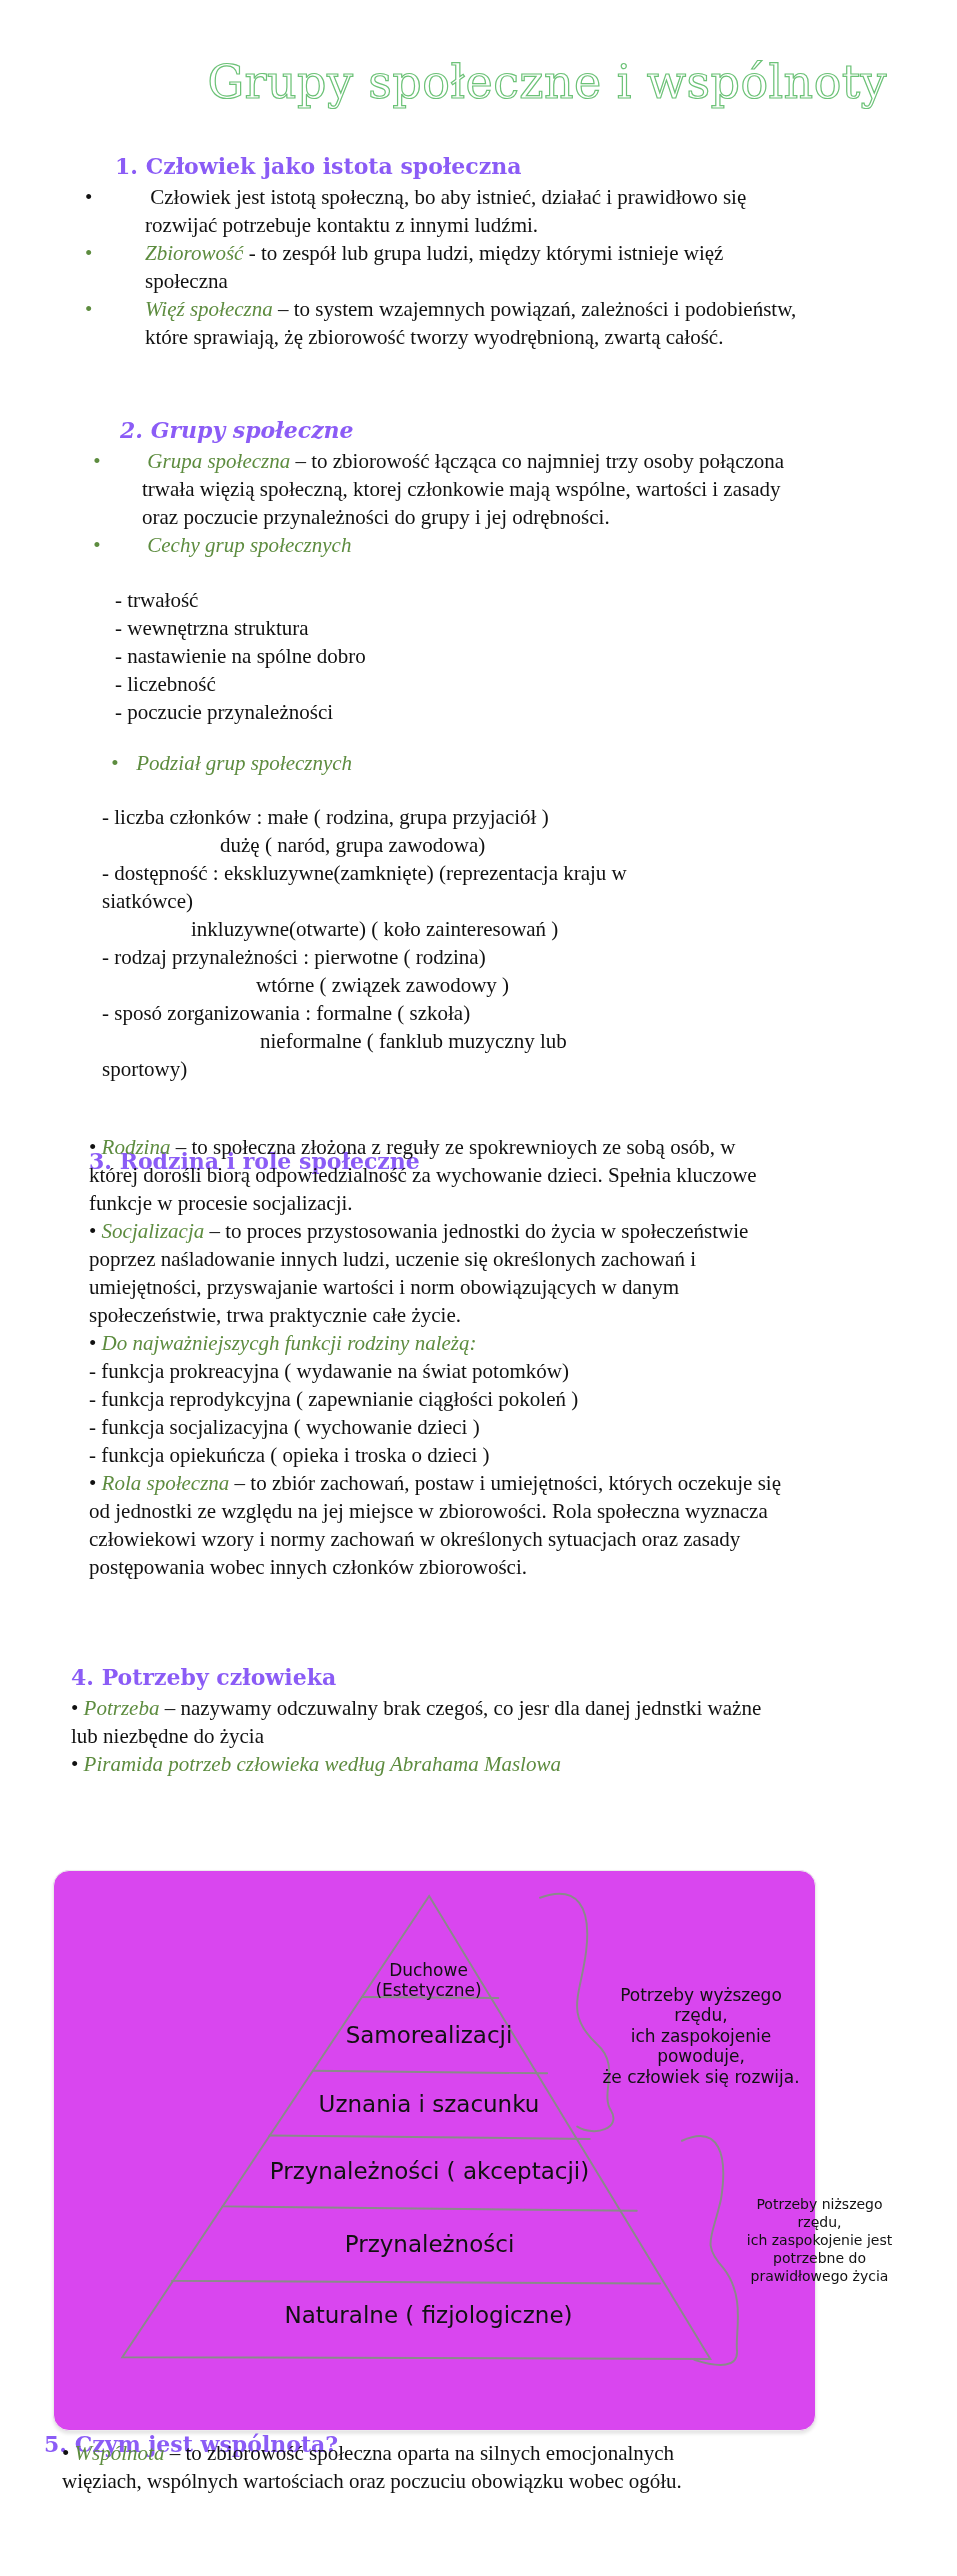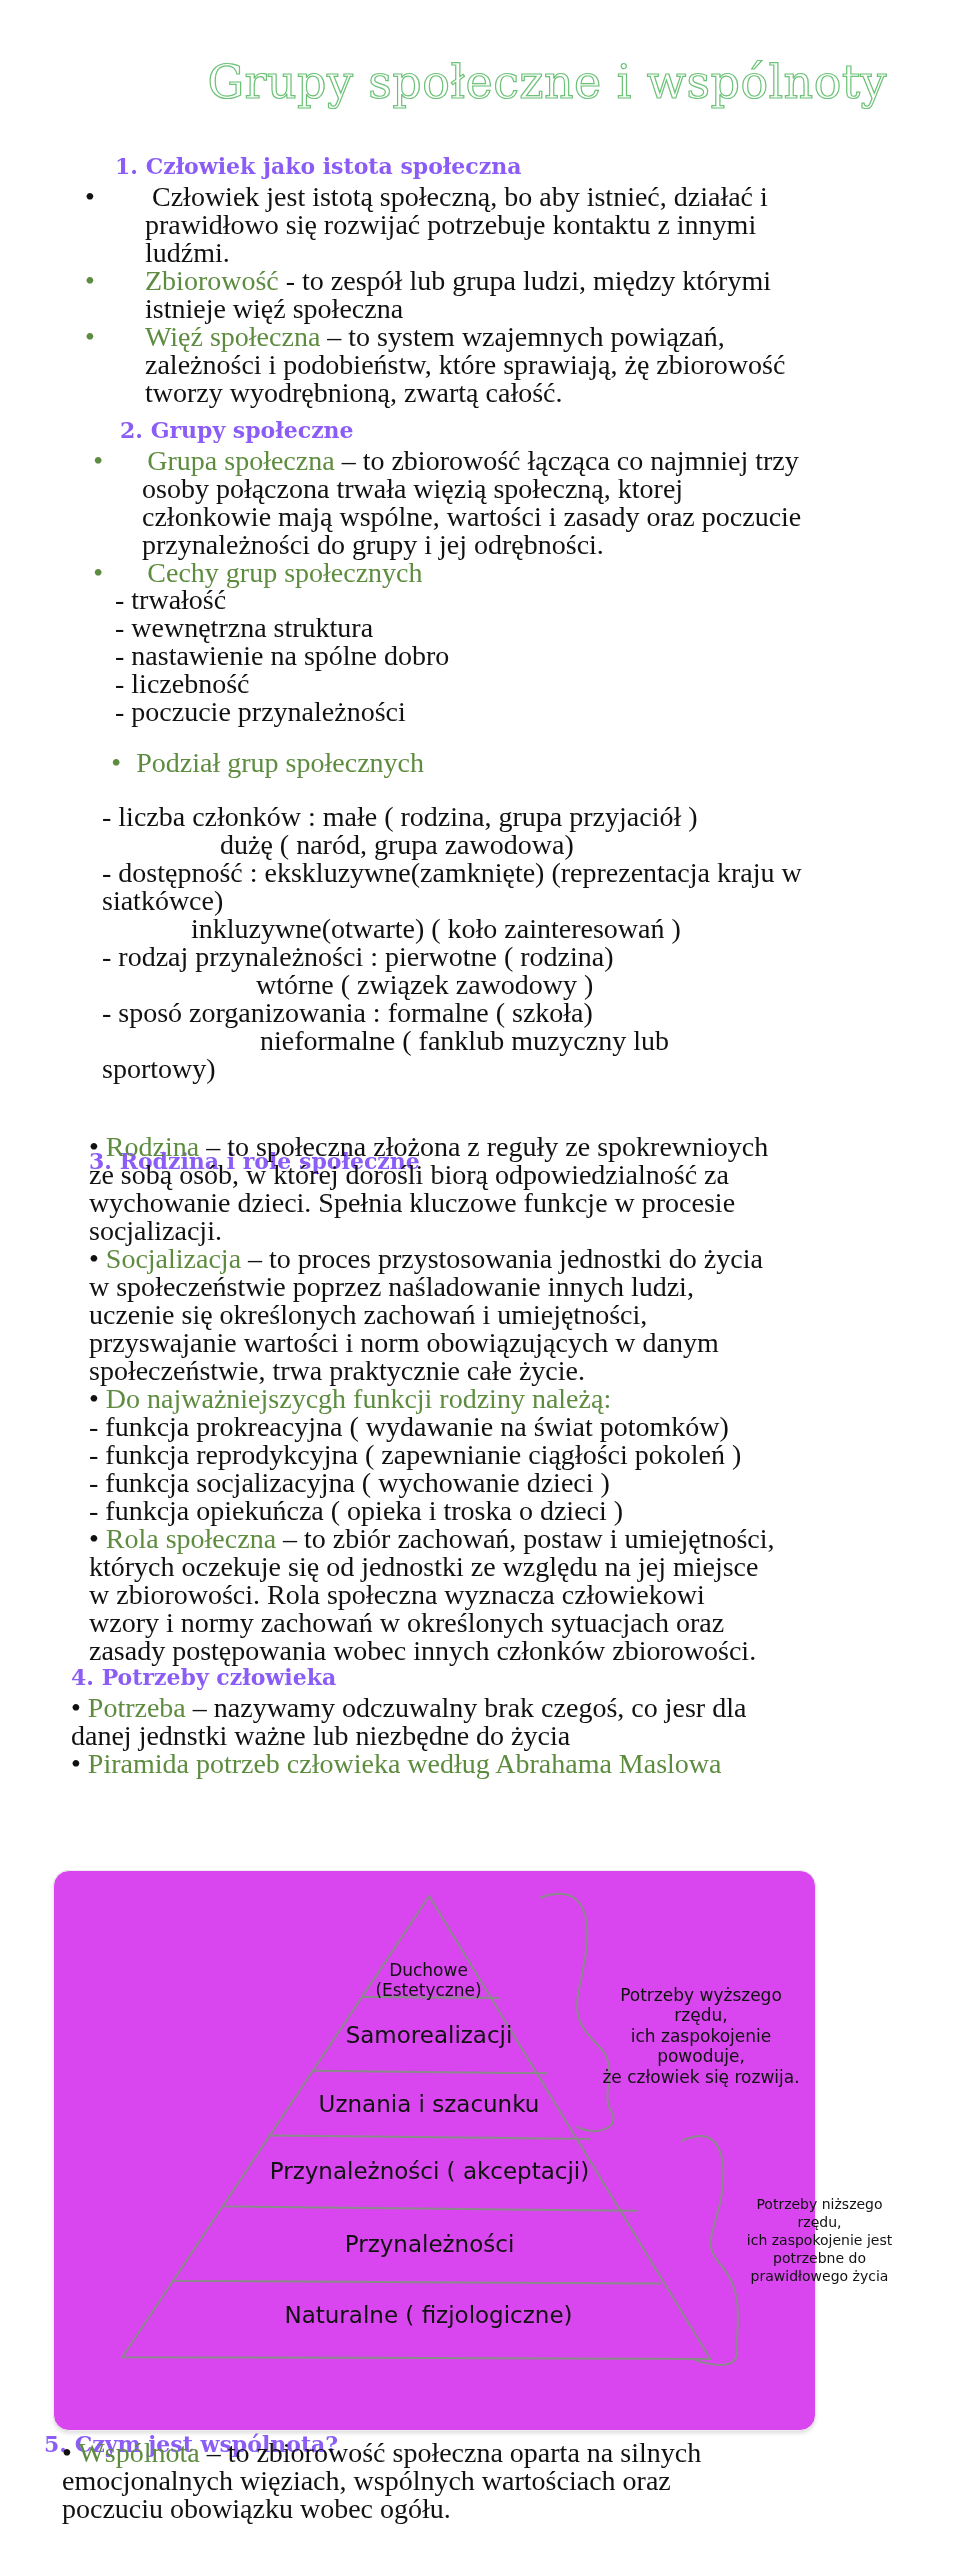--- a/index.html
+++ b/index.html
@@ -3,22 +3,22 @@
   <meta charset="utf-8">
   <style>
     html, body { margin: 0; padding: 0; background: #ffffff; }
     body { width: 958px; height: 2576px; position: relative; overflow: hidden;
            font-family: "Liberation Serif", serif; color: #111111; }
     .abs { position: absolute; }
     .title { left: 0; width: 958px; top: 55px; text-align: right; padding-right: 71px; box-sizing: border-box;
              font-family: "DejaVu Serif", serif; font-size: 46px; color: #ffffff;
              -webkit-text-stroke: 1.2px #6cc277; letter-spacing: 0.4px; white-space: nowrap; }
     .h { font-family: "DejaVu Serif", serif; font-weight: bold; color: #8b5cf6; font-size: 22px; white-space: nowrap; }
-    .p { font-size: 28px; line-height: 28px; }
-    .term { color: #5d8c3f; }
+    .p { font-size: 21px; line-height: 28px; }
+    .term { font-style: italic; color: #5d8c3f; }
     .dotb { display: inline-block; width: 19.5px; color: #5d8c3f; }
     .blk { display: block; }
     .ind1 { padding-left: 30px; text-indent: -30px; }
     .card { left: 53px; top: 1870px; width: 761px; height: 559px; border-radius: 16px;
             border: 0.9px solid #ececec; box-shadow: 0 2.7px 3.5px rgba(0,0,0,0.10); background: #d946ef; }
     .pyr-text { font-family: "DejaVu Sans", sans-serif; text-align: center; color: #111111; white-space: nowrap; }
     .note { font-family: "DejaVu Sans", sans-serif; text-align: center; color: #111111; }
   </style>
 </head>
 <body>
@@ -31,21 +31,21 @@
     <span class="dotb" style="color:#111; width:30px;">•</span><span> Człowiek jest istotą społeczną, bo aby istnieć, działać i prawidłowo się rozwijać potrzebuje kontaktu z innymi ludźmi.</span>
   </div>
   <div class="blk ind1">
     <span class="dotb" style="width:30px;">•</span><span class="term">Zbiorowość</span><span> - to zespół lub grupa ludzi, między którymi istnieje więź społeczna</span>
   </div>
   <div class="blk ind1">
     <span class="dotb" style="width:30px;">•</span><span class="term">Więź społeczna</span><span> – to system wzajemnych powiązań, zależności i podobieństw, które sprawiają, żę zbiorowość tworzy wyodrębnioną, zwartą całość.</span>
   </div>
 </div>
 
-<div class="abs h" style="left:120px; top:417px;">2. Grupy społeczne</div>
+<div class="abs h" style="left:120px; top:417px;font-style:italic;">2. Grupy społeczne</div>
 <div class="abs p" style="left:115px; top:447px; width:701px;">
   <div class="blk" style="padding-left:27px; text-indent:-27px;">
     <span class="dotb" style="width:27px; padding-left:5.3px;">•</span><span class="term">Grupa społeczna</span><span> – to zbiorowość łącząca co najmniej trzy osoby połączona trwała więzią społeczną, ktorej członkowie mają wspólne, wartości i zasady oraz poczucie przynależności do grupy i jej odrębności.</span>
   </div>
   <div class="blk" style="padding-left:27px; text-indent:-27px;">
     <span class="dotb" style="width:27px; padding-left:5.3px;">•</span><span class="term">Cechy grup społecznych</span>
   </div>
 </div>
 <div class="abs p" style="left:115px; top:586px;">
   <div class="blk">- trwałość</div>

